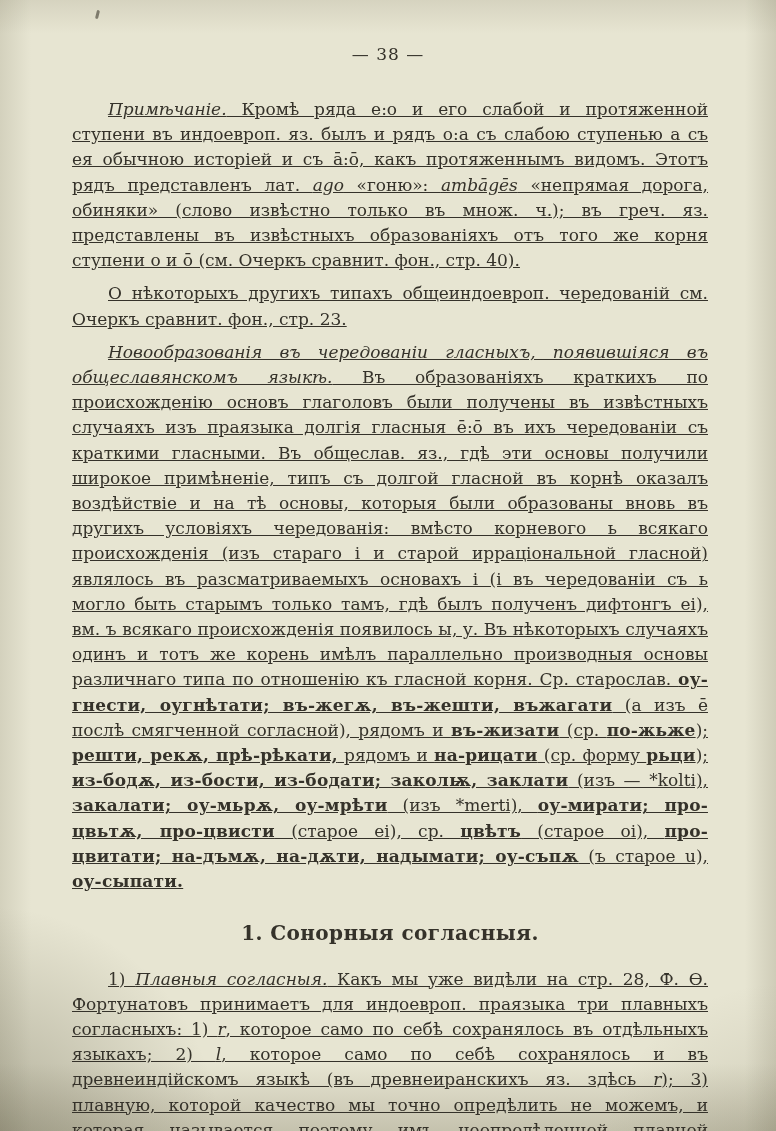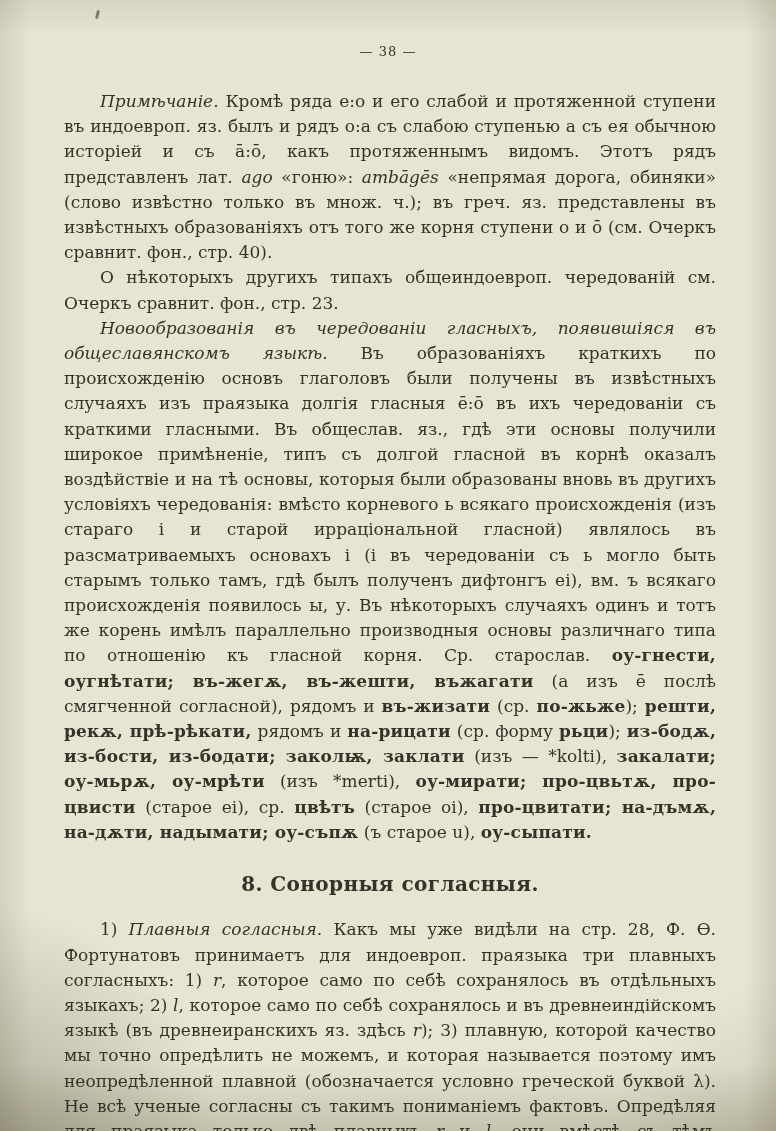--- a/index.html
+++ b/index.html
@@ -15,28 +15,28 @@
     overflow:hidden;
     font-family:"DejaVu Serif","DejaVu Sans",serif;
     color:#35322a;
   }
   .artifact{
     position:absolute;top:10px;left:96px;width:3px;height:9px;
     background:#4a463a;border-radius:2px;transform:rotate(14deg);opacity:.65;
   }
   .pagenum{
     position:absolute;top:44px;left:0;right:0;
-    text-align:center;font-size:13px;letter-spacing:1px;
+    text-align:center;font-size:17px;letter-spacing:1px;
   }
   .text-block{
     position:absolute;top:89px;left:64px;width:652px;
     text-align:justify;font-size:17px;line-height:25.2px;
     text-rendering:optimizeLegibility;
   }
-  .para{margin:0;text-indent:36px;}
+  .para{margin:8px;text-indent:36px;text-decoration:underline;}
   .seg-n{font-style:normal;}
   .seg-i{font-style:italic;}
   .seg-o{font-weight:700;font-family:"DejaVu Serif","DejaVu Sans",serif;letter-spacing:0.2px;}
   .section-heading{
     text-align:center;font-size:20px;font-weight:700;
     margin:27px 0 20px 0;text-indent:0;letter-spacing:0.4px;
   }
 </style>
 </head>
 <body>
@@ -47,18 +47,18 @@
   <div class="pagenum">— 38 —</div>
 
   <div class="text-block">
 
     <p class="para"><span class="seg-i">Примѣчаніе.</span><span class="seg-n"> Кромѣ ряда е:о и его слабой и протяженной ступени въ индоевроп. яз. былъ и рядъ о:а съ слабою ступенью а съ ея обычною исторіей и съ ā:ō, какъ протяженнымъ видомъ. Этотъ рядъ представленъ лат. </span><span class="seg-i">ago</span><span class="seg-n"> «гоню»: </span><span class="seg-i">ambāgēs</span><span class="seg-n"> «непрямая дорога, обиняки» (слово извѣстно только въ множ. ч.); въ греч. яз. представлены въ извѣстныхъ образованіяхъ отъ того же корня ступени о и ō (см. Очеркъ сравнит. фон., стр. 40).</span></p>
 
     <p class="para"><span class="seg-n">О нѣкоторыхъ другихъ типахъ общеиндоевроп. чередованій см. Очеркъ сравнит. фон., стр. 23.</span></p>
 
     <p class="para"><span class="seg-i">Новообразованія въ чередованіи гласныхъ, появившіяся въ общеславянскомъ языкѣ.</span><span class="seg-n"> Въ образованіяхъ краткихъ по происхожденію основъ глаголовъ были получены въ извѣстныхъ случаяхъ изъ праязыка долгія гласныя ē:ō въ ихъ чередованіи съ краткими гласными. Въ общеслав. яз., гдѣ эти основы получили широкое примѣненіе, типъ съ долгой гласной въ корнѣ оказалъ воздѣйствіе и на тѣ основы, которыя были образованы вновь въ другихъ условіяхъ чередованія: вмѣсто корневого ь всякаго происхожденія (изъ стараго і и старой ирраціональной гласной) являлось въ разсматриваемыхъ основахъ і (і въ чередованіи съ ь могло быть старымъ только тамъ, гдѣ былъ полученъ дифтонгъ ei), вм. ъ всякаго происхожденія появилось ы, у. Въ нѣкоторыхъ случаяхъ одинъ и тотъ же корень имѣлъ параллельно производныя основы различнаго типа по отношенію къ гласной корня. Ср. старослав. </span><span class="seg-o">оу-гнести, оугнѣтати; въ-жегѫ, въ-жешти, въжагати</span><span class="seg-n"> (а изъ ē послѣ смягченной согласной), рядомъ и </span><span class="seg-o">въ-жизати</span><span class="seg-n"> (ср. </span><span class="seg-o">по-жьже</span><span class="seg-n">); </span><span class="seg-o">решти, рекѫ, прѣ-рѣкати,</span><span class="seg-n"> рядомъ и </span><span class="seg-o">на-рицати</span><span class="seg-n"> (ср. форму </span><span class="seg-o">рьци</span><span class="seg-n">); </span><span class="seg-o">из-бодѫ, из-бости, из-бодати; заколѭ, заклати</span><span class="seg-n"> (изъ — *kolti), </span><span class="seg-o">закалати; оу-мьрѫ, оу-мрѣти</span><span class="seg-n"> (изъ *merti), </span><span class="seg-o">оу-мирати; про-цвьтѫ, про-цвисти</span><span class="seg-n"> (старое ei), ср. </span><span class="seg-o">цвѣтъ</span><span class="seg-n"> (старое oi), </span><span class="seg-o">про-цвитати; на-дъмѫ, на-дѫти, надымати; оу-съпѫ</span><span class="seg-n"> (ъ старое u), </span><span class="seg-o">оу-сыпати.</span></p>
 
-    <h2 class="section-heading">8. Сонорныя согласныя.</h2>
+    <h2 class="section-heading">1. Сонорныя согласныя.</h2>
 
     <p class="para"><span class="seg-n">1) </span><span class="seg-i">Плавныя согласныя.</span><span class="seg-n"> Какъ мы уже видѣли на стр. 28, Ф. Ѳ. Фортунатовъ принимаетъ для индоевроп. праязыка три плавныхъ согласныхъ: 1) </span><span class="seg-i">r</span><span class="seg-n">, которое само по себѣ сохранялось въ отдѣльныхъ языкахъ; 2) </span><span class="seg-i">l</span><span class="seg-n">, которое само по себѣ сохранялось и въ древнеиндійскомъ языкѣ (въ древнеиранскихъ яз. здѣсь </span><span class="seg-i">r</span><span class="seg-n">); 3) плавную, которой качество мы точно опредѣлить не можемъ, и которая называется поэтому имъ неопредѣленной плавной (обозначается условно греческой буквой λ). Не всѣ ученые согласны съ такимъ пониманіемъ фактовъ. Опредѣляя для праязыка только двѣ плавныхъ </span><span class="seg-i">r</span><span class="seg-n"> и </span><span class="seg-i">l</span><span class="seg-n">, они вмѣстѣ съ тѣмъ принимаютъ, что на древнеинд. почвѣ старое различіе </span></p>
 
   </div>
 </div>
 
 </body></html>

